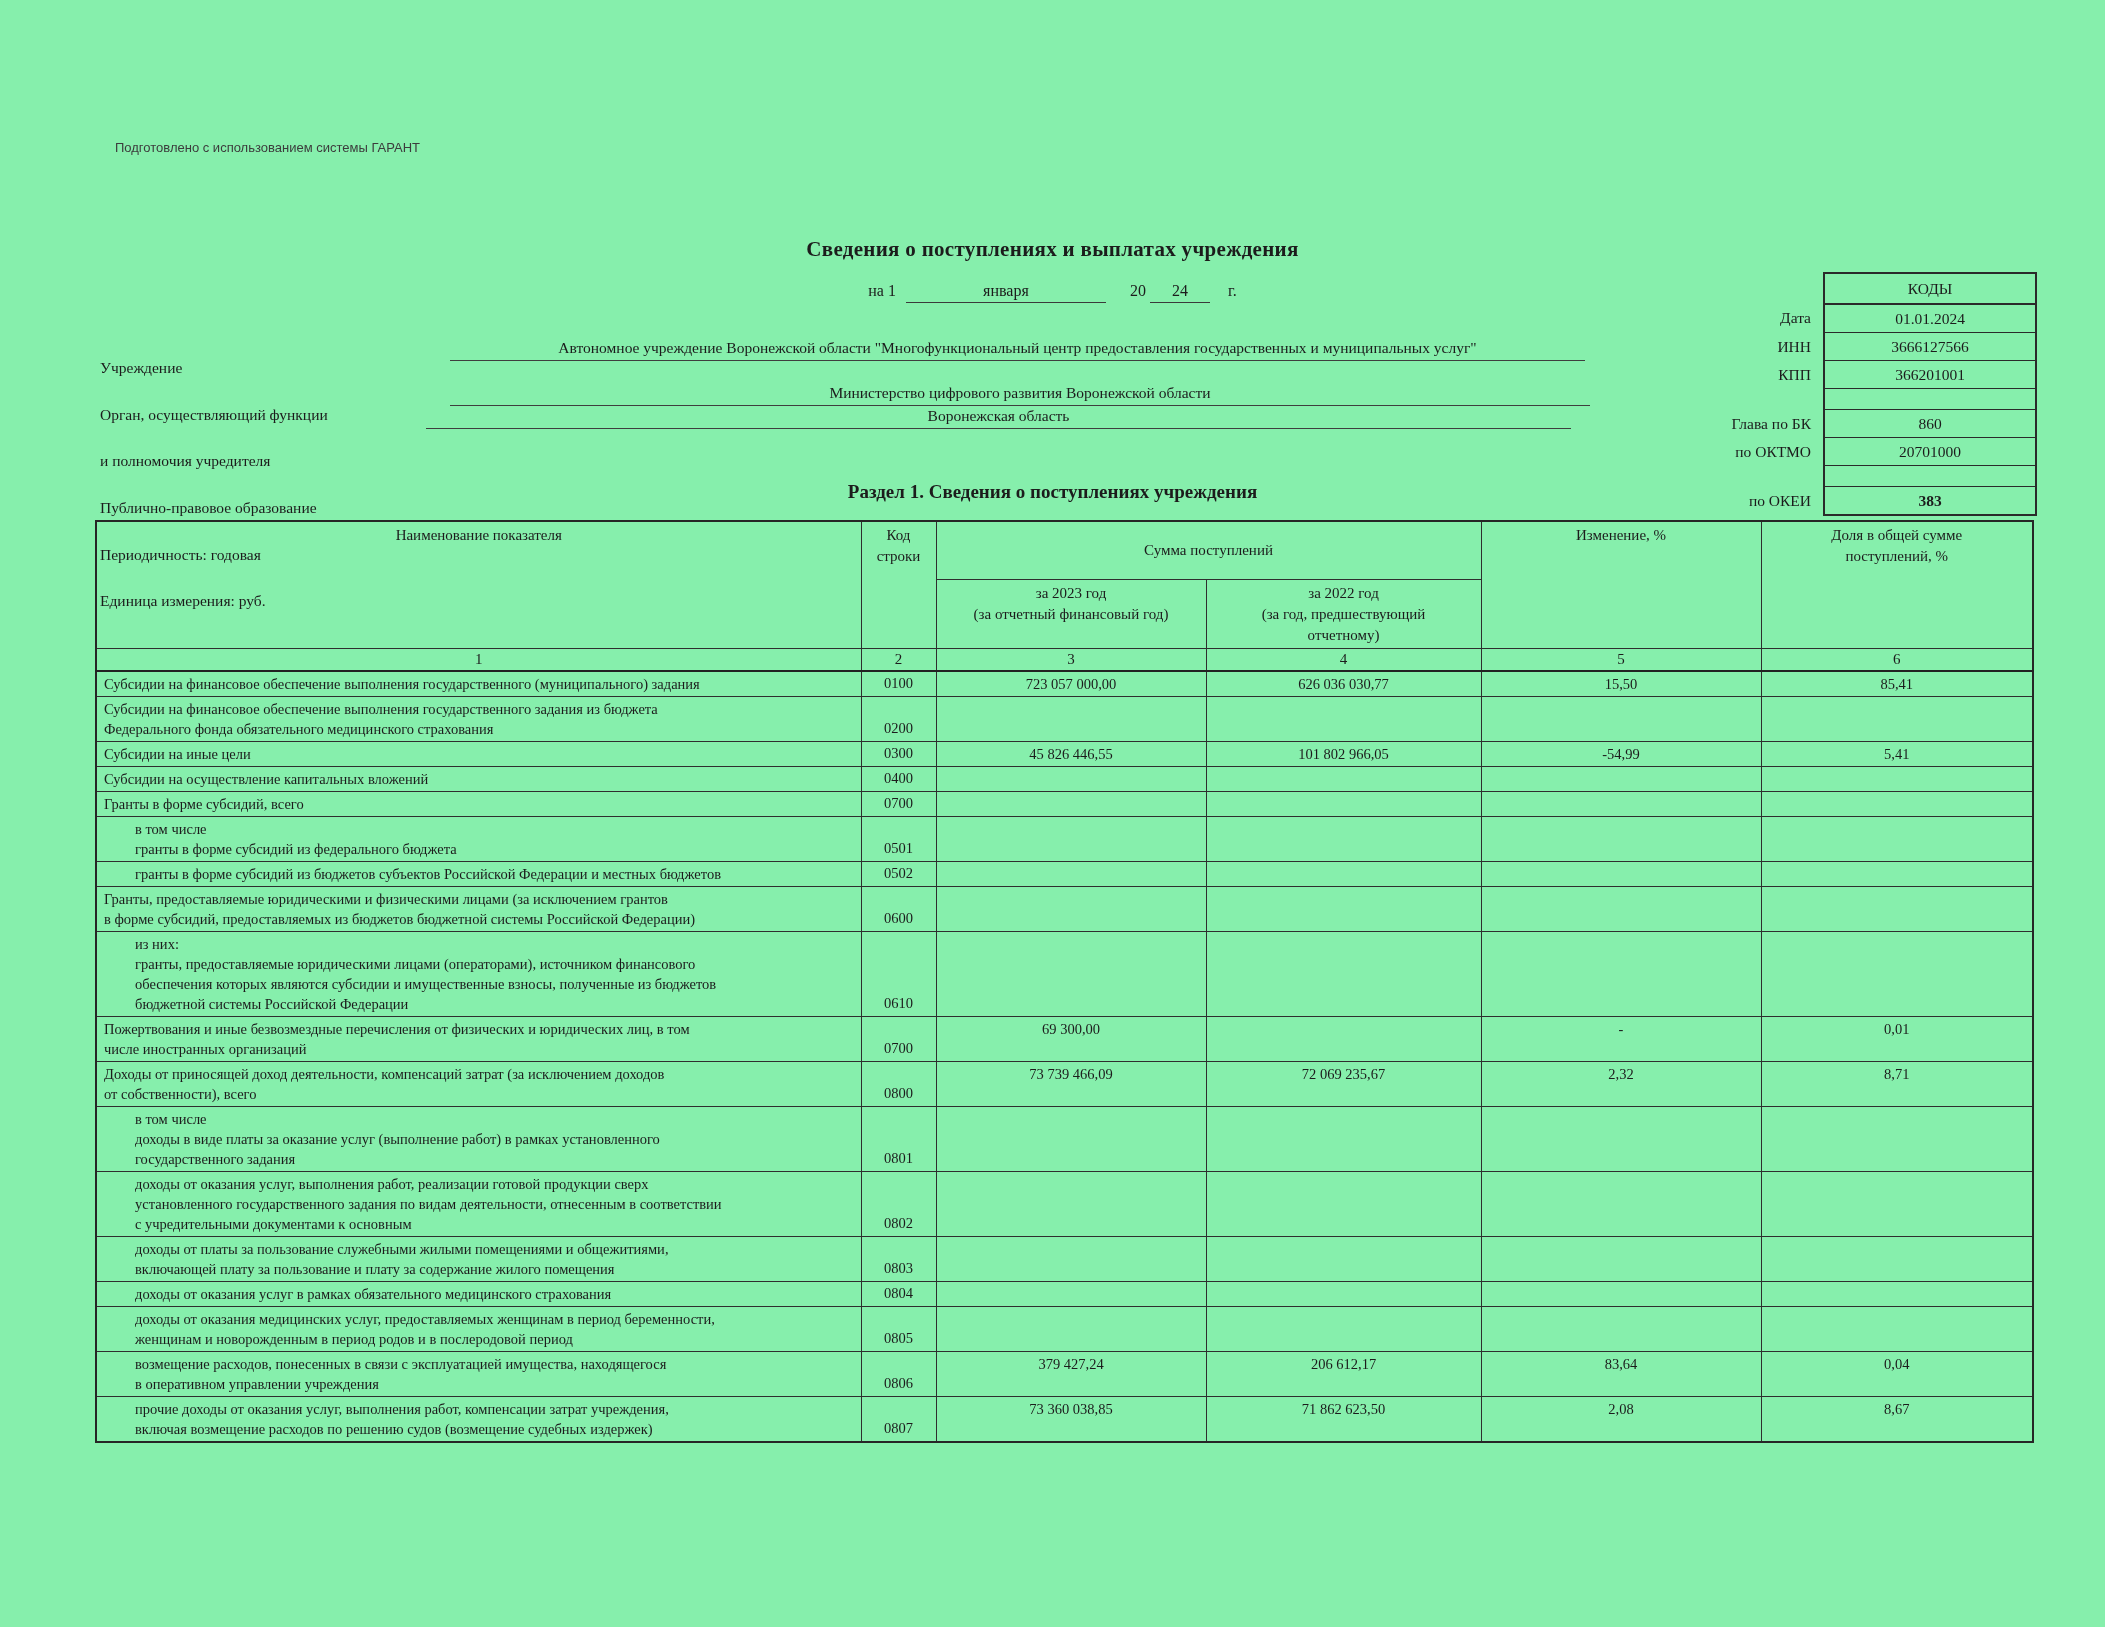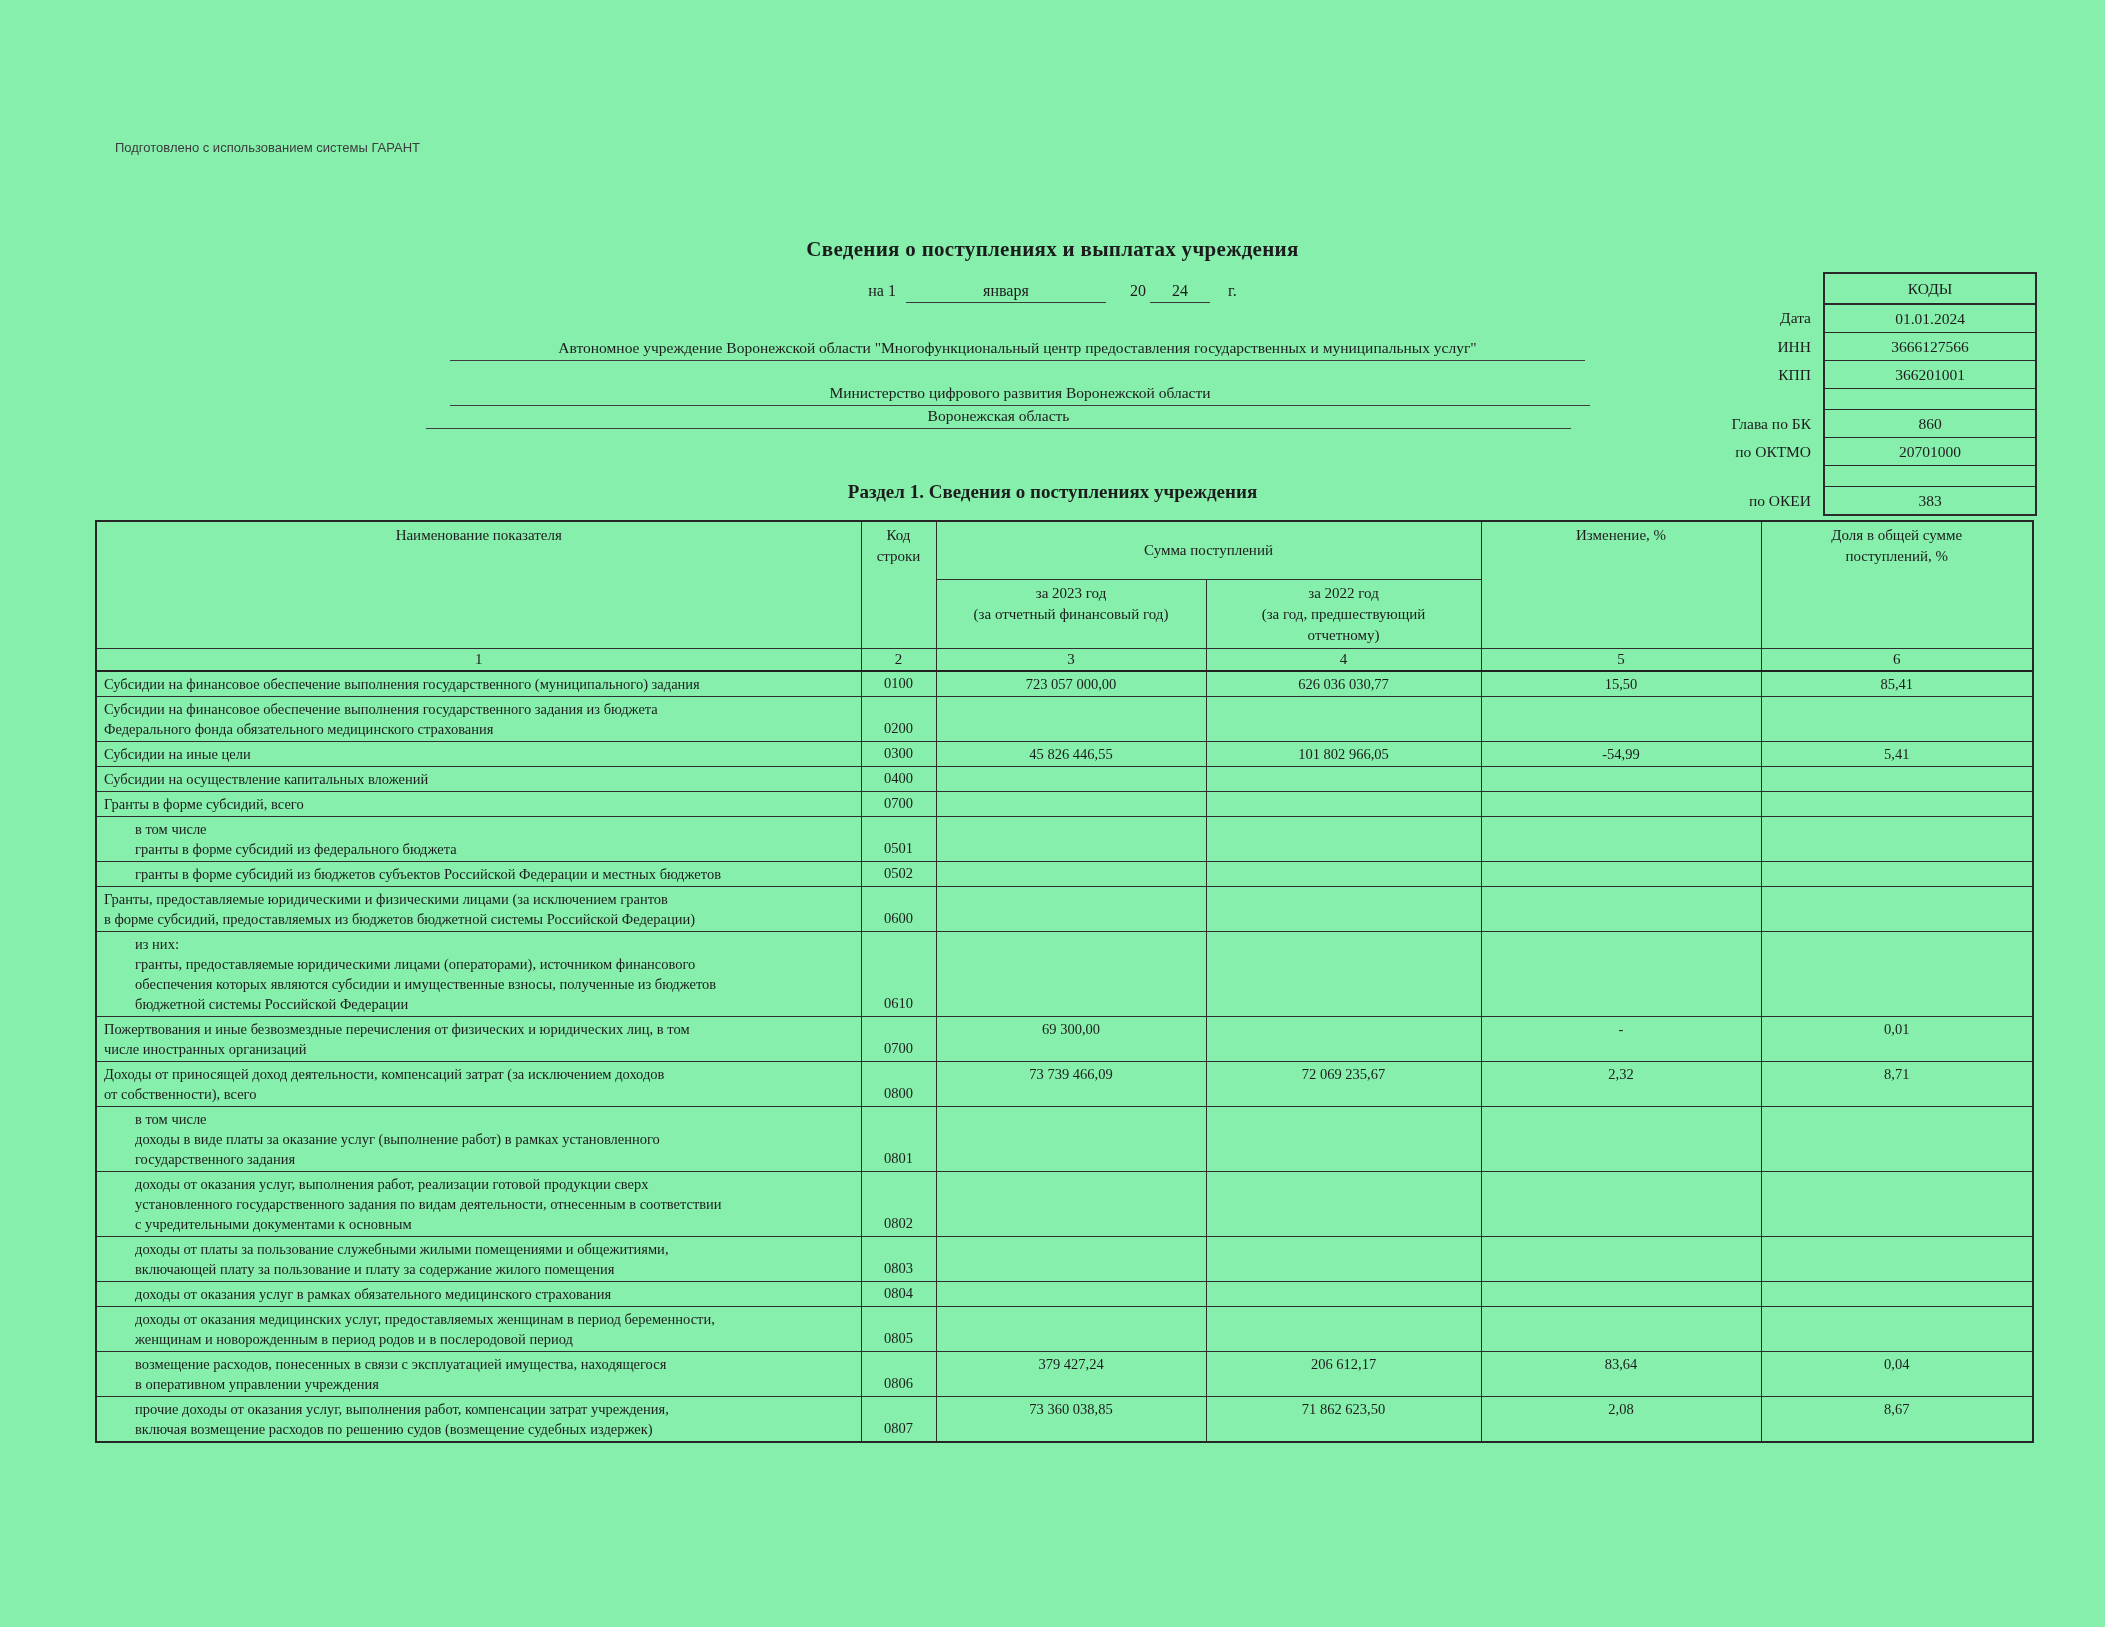--- a/index.html
+++ b/index.html
@@ -37,21 +37,21 @@
   .codes-table { position:absolute; left:1638px; top:272px; border-collapse:collapse; font-size:15.5px; }
   .codes-table td { height:25px; }
   .codes-table td.clabel { width:172px; text-align:right; padding-right:12px; border:none; white-space:nowrap; }
   .codes-table td.cval {
     width:208px; text-align:center; border:1px solid #2a2a2a;
     border-left-width:2.5px; border-right-width:2.5px;
   }
   .codes-title-row td { height:27px; }
   .codes-title-row td.cval { border-top-width:2.5px; border-bottom-width:2px; }
   .codes-blank-row td { height:18px; }
-  .codes-last-row td.cval { border-bottom-width:2.5px; }
+  .codes-last-row td.cval { border-bottom-width:2.5px;font-weight:bold; }
 
   .section-title { position:absolute; left:0; top:481px; width:100%; text-align:center; font-weight:bold; font-size:19px; }
 
   .main-table {
     position:absolute; left:95px; top:520px; width:1937px;
     border-collapse:collapse; table-layout:fixed; font-size:14.5px;
     border:2px solid #262626;
     font-family:Liberation Serif, serif;
   }
   .main-table th, .main-table td { border:1px solid #2e2e2e; }
@@ -71,20 +71,28 @@
 <body>
 
 <div class="page">
 
   <div class="garant">Подготовлено с использованием системы ГАРАНТ</div>
 
   <div class="doc-title">Сведения о поступлениях и выплатах учреждения</div>
 
   <div class="date-line"><span>на 1</span><span class="dl-month">января</span><span>20</span><span class="dl-year">24</span><span>г.</span></div>
 
+  <div class="left-labels">
+    <div>Учреждение</div>
+    <div>Орган, осуществляющий функции</div>
+    <div>и полномочия учредителя</div>
+    <div>Публично-правовое образование</div>
+    <div>Периодичность: годовая</div>
+    <div>Единица измерения: руб.</div>
+  </div>
 
   <div class="value-line v-institution">Автономное учреждение Воронежской области "Многофункциональный центр предоставления государственных и муниципальных услуг"</div>
   <div class="value-line v-founder">Министерство цифрового развития Воронежской области</div>
   <div class="value-line v-ppo">Воронежская область</div>
 
   <table class="codes-table">
     <tbody>
         <tr class="codes-title-row">
       <td class="clabel"></td>
       <td class="cval">КОДЫ</td>

